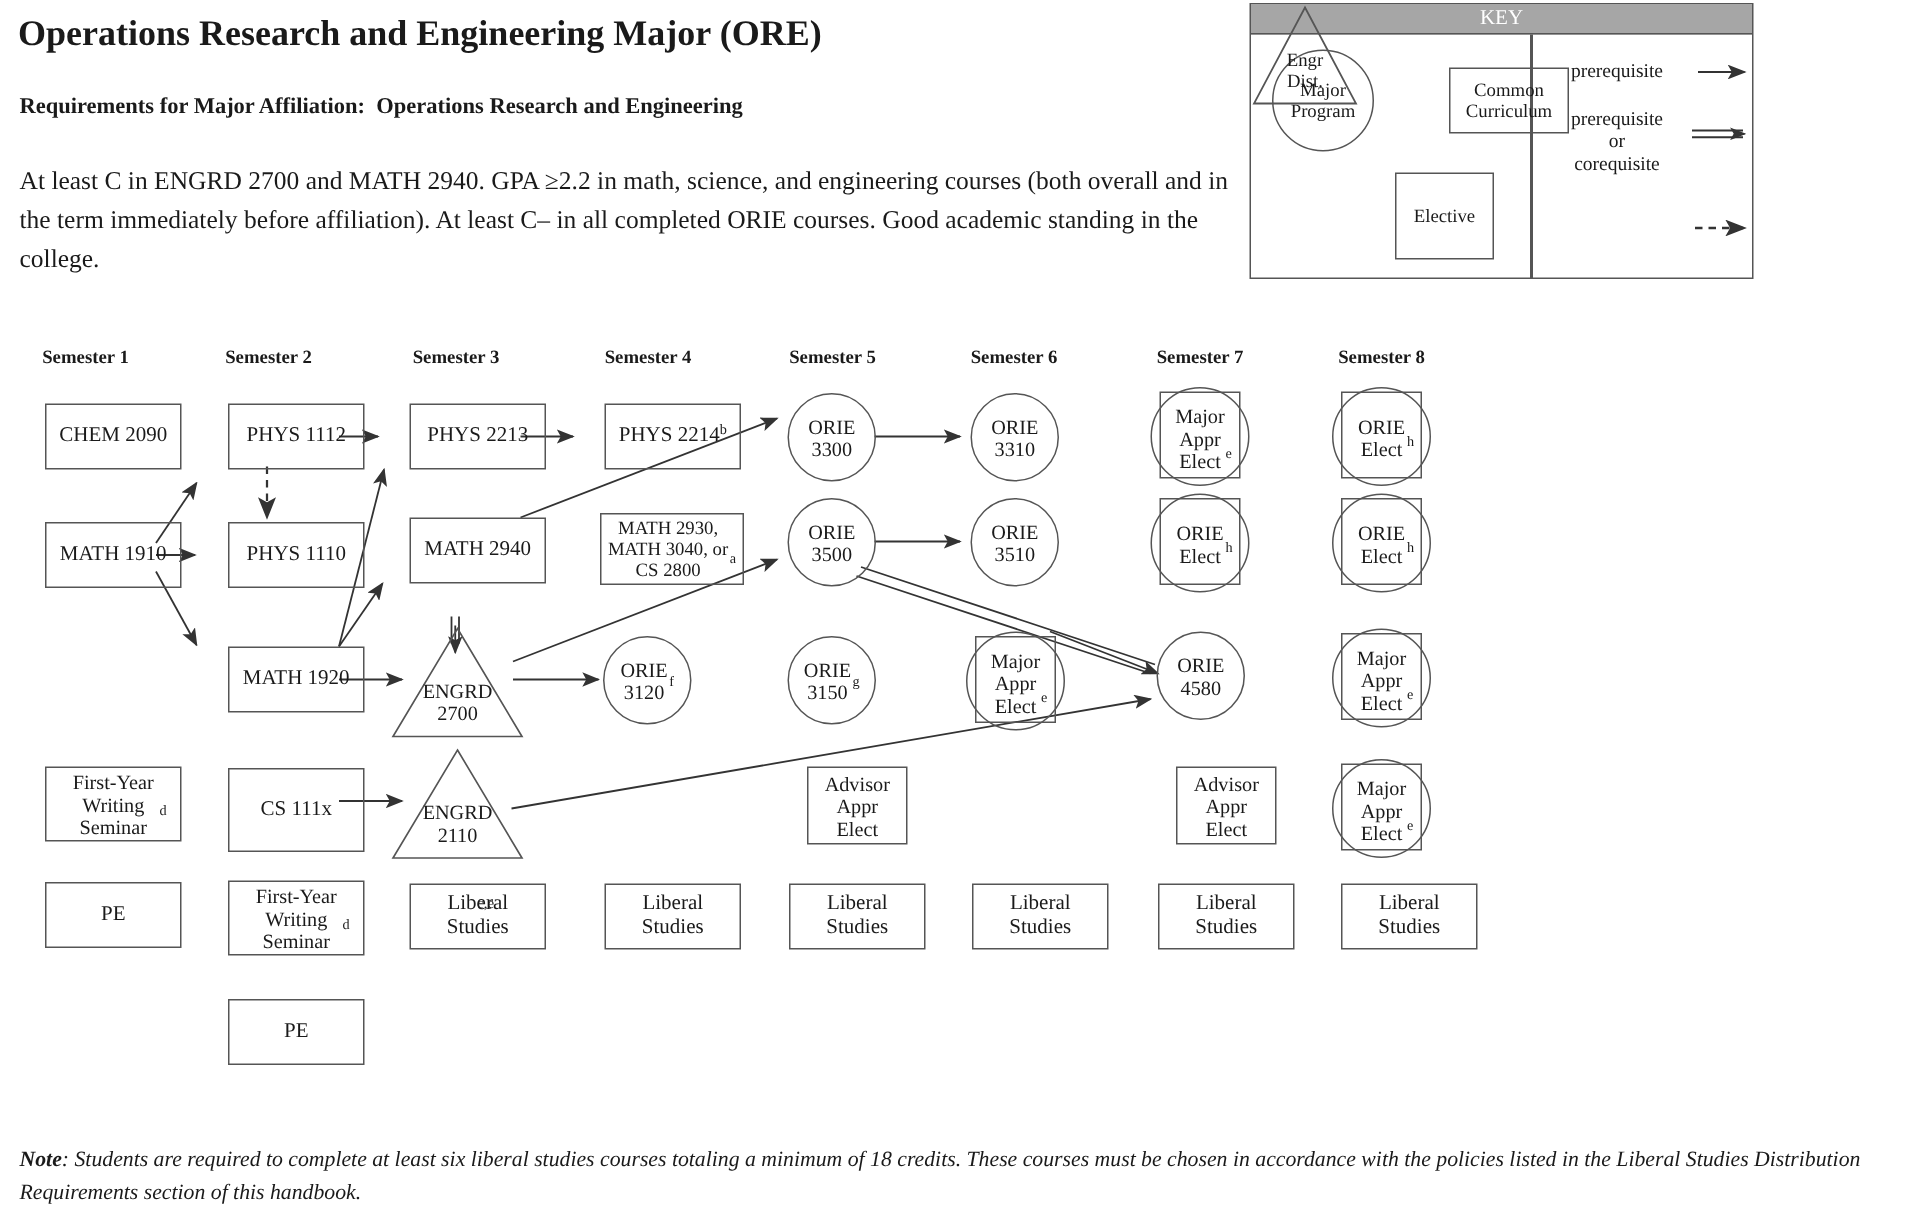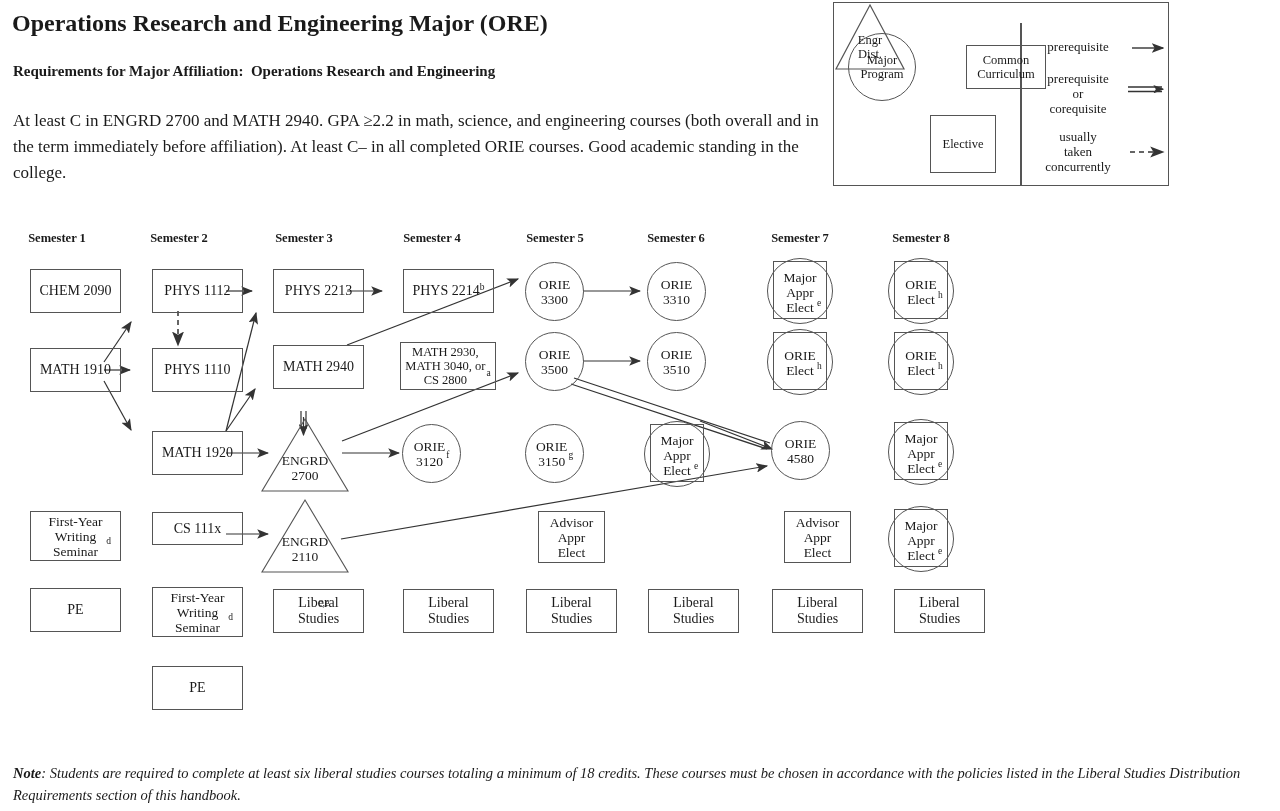--- a/index.html
+++ b/index.html
@@ -100,20 +100,21 @@
   #note b{font-weight:bold;}
 </style>
 </head>
 <body>
 
 <div id="title">Operations Research and Engineering Major (ORE)</div>
 <div id="subtitle">Requirements for Major Affiliation:  Operations Research and Engineering</div>
 <div id="intro">At least C in ENGRD 2700 and MATH 2940. GPA ≥2.2 in math, science, and engineering courses (both overall and in the term immediately before affiliation). At least C– in all completed ORIE courses. Good academic standing in the college.</div>
 
 <div id="key">
+  <div id="key-title">KEY</div>
   <div id="key-divider"></div>
 
   <div class="key-shape-label" id="key-circle">
     <span style="white-space:pre-line">Major
 Program</span>
   </div>
   <div class="key-shape-label" id="key-cc">
     <span style="white-space:pre-line">Common
 Curriculum</span>
   </div>
@@ -125,23 +126,20 @@
 Dist.</span>
   </div>
   <div class="key-shape-label" id="key-elect">
     <span style="white-space:pre-line">Elective</span>
   </div>
 
   <div class="key-arrow-label" id="kl1" style="white-space:pre-line">prerequisite</div>
   <div class="key-arrow-label" id="kl2" style="white-space:pre-line">prerequisite
 or
 corequisite</div>
-  <div class="key-arrow-label" id="kl3" style="white-space:pre-line">usually
-taken
-concurrently</div>
 
   <svg id="key-arrows" viewBox="0 0 148 163">
     <defs>
       <marker id="kh" markerWidth="9" markerHeight="7" refX="8" refY="3.5" orient="auto">
         <polygon points="0,0 9,3.5 0,7 2,3.5" fill="#333"></polygon>
       </marker>
     </defs>
     <line x1="112" y1="25" x2="143" y2="25" stroke="#333" stroke-width="1.4" marker-end="url(#kh)"></line>
     <line x1="108" y1="64" x2="142" y2="64" stroke="#333" stroke-width="1.3"></line>
     <line x1="108" y1="68.5" x2="142" y2="68.5" stroke="#333" stroke-width="1.3"></line>
@@ -229,21 +227,21 @@
 
   <div class="node rect" style="left:135px;top:48px;width:91px;height:44px">
     <span>PHYS 1112</span>
     </div>
   <div class="node rect" style="left:135px;top:127px;width:91px;height:44px">
     <span>PHYS 1110</span>
     </div>
   <div class="node rect" style="left:135px;top:210px;width:91px;height:44px">
     <span>MATH 1920</span>
     </div>
-  <div class="node rect" style="left:135px;top:291px;width:91px;height:33px">
+  <div class="node rect" style="left:135px;top:291px;width:91px;height:56px">
     <span>CS 111x</span>
     </div>
   <div class="node rect" style="left:135px;top:366px;width:91px;height:50px;flex-direction:column">
     <span style="white-space:pre-line;font-size:13.5px;line-height:15px">First-Year
 Writing
 Seminar</span>
     <sup style="position:absolute;right:9px;bottom:11px">d</sup>
     </div>
   <div class="node rect" style="left:135px;top:445px;width:91px;height:44px">
     <span>PE</span>

